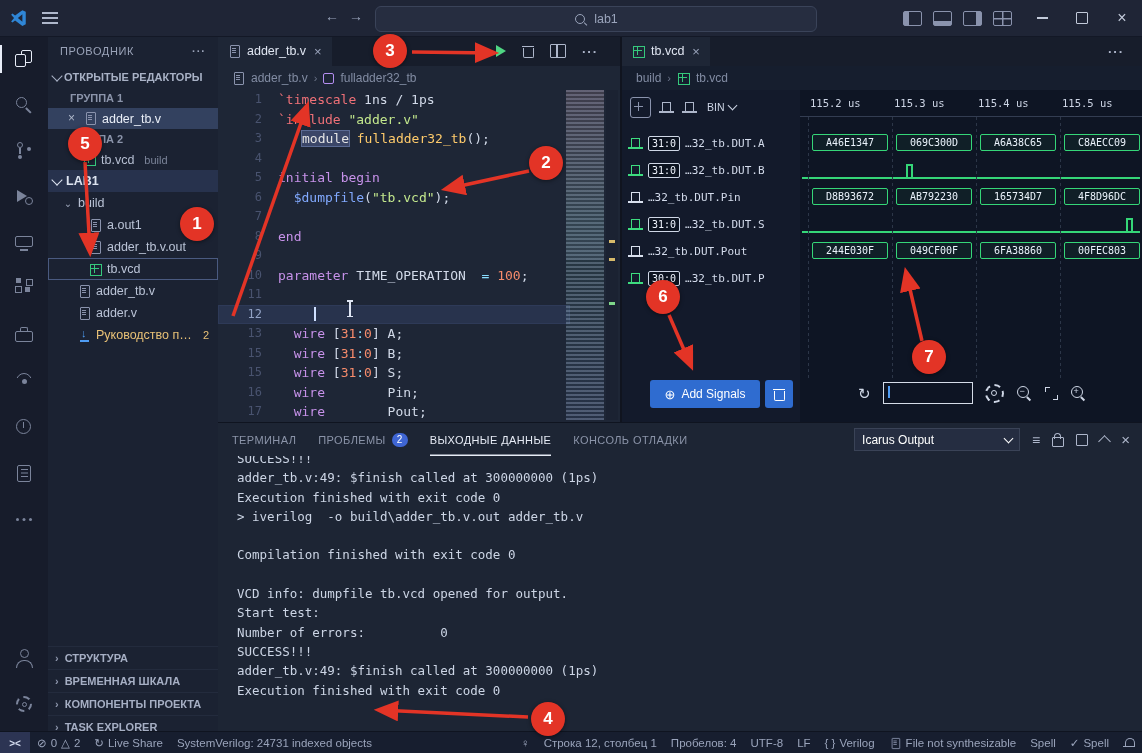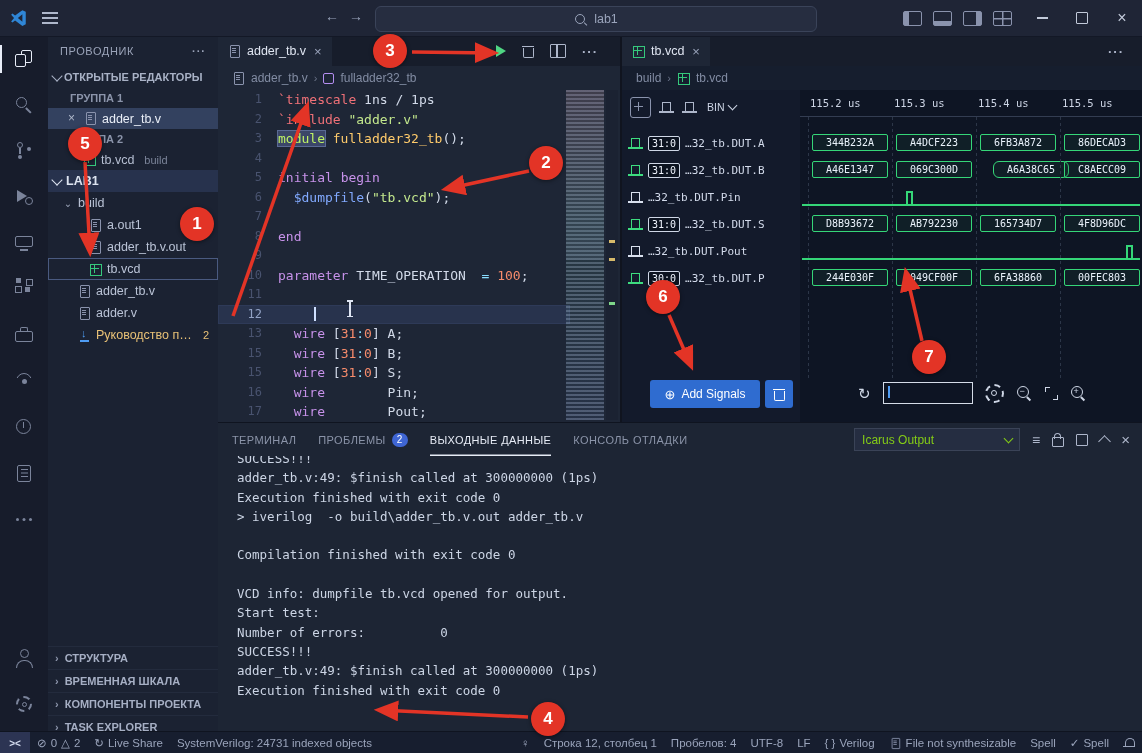--- a/index.html
+++ b/index.html
@@ -129,21 +129,21 @@
   .sym-module{width:9px;height:9px;border:1.5px solid #b48ef0;border-radius:2px;}
 
   #code{position:absolute;left:218px;top:90px;width:352px;height:332px;background:#1e2636;
     font-family:"DejaVu Sans Mono",monospace;font-size:13px;overflow:hidden;}
   .code-line{display:flex;height:19.5px;line-height:19.5px;}
   .ln{width:44px;text-align:right;padding-right:16px;color:#49536f;font-size:12px;flex:none;}
   .lc{white-space:pre;}
   .code-line.current{background:#28334d;box-shadow:inset 0 0 0 1px #2e3a58;gap:36px;}
   .code-line.current .ln{color:#93a3c6;}
   .tok-mac{color:#f07178;} .tok-kw{color:#c792ea;}
-  .tok-kwbox{color:#bef264;background:#3b4668;outline:1px solid #5a6a94;}
+  .tok-kwbox{color:#e5e5e5;background:#3b4668;outline:1px solid #5a6a94;margin-left:24px;}
   .tok-str{color:#c3e88d;} .tok-num{color:#f78c6c;} .tok-sys{color:#82aaff;}
   .tok-type{color:#ffcb6b;} .tok-pl{color:#d2dae9;} .tok-op{color:#89ddff;}
   .caret{display:inline-block;width:2px;height:14px;background:#cfe0ff;vertical-align:-2px;}
 
   #minimap{position:absolute;left:566px;top:90px;width:38px;height:330px;
     background:linear-gradient(180deg,rgba(255,140,120,.10),rgba(140,255,190,.08) 40%,rgba(140,180,255,.08)),
     repeating-linear-gradient(180deg,rgba(190,205,235,.28) 0 2px,transparent 2px 4px);}
   #minimap::before{content:"";position:absolute;left:0;right:0;top:0;height:170px;background:rgba(160,180,220,.10);}
   #ovr{position:absolute;left:606px;top:90px;width:12px;height:330px;background:#1b2232;}
   #ovr::before{content:"";position:absolute;left:3px;top:150px;width:6px;height:3px;background:#d7ba6a;
@@ -211,21 +211,21 @@
 
   
   #panel{position:absolute;left:218px;top:422px;width:924px;height:309px;background:#1d2534;border-top:1px solid #0f1420;}
   #panel-tabs{position:absolute;left:0;top:0;right:0;height:33px;display:flex;align-items:center;
     padding:0 12px 0 14px;gap:22px;background:#1d2534;z-index:2;}
   .ptab{font-size:11px;letter-spacing:.4px;color:#8b94a9;display:flex;gap:6px;align-items:center;height:33px;cursor:pointer;}
   .ptab.active{color:#e6ebf5;box-shadow:inset 0 -1.5px 0 #e6ebf5;}
   .pbadge{background:#3f66d4;color:#fff;font-size:10px;border-radius:9px;padding:0 5px;line-height:14px;}
   .panel-right{margin-left:auto;display:flex;align-items:center;gap:12px;color:#aeb7cb;}
   .channel-select{width:150px;height:21px;background:#252d41;border:1px solid #3a4357;display:flex;align-items:center;
-    justify-content:space-between;padding:0 7px;font-size:12px;color:#84cc16;cursor:pointer;}
+    justify-content:space-between;padding:0 7px;font-size:12px;color:#ffffff;cursor:pointer;}
   .listic{font-size:14px;}
   .lock{width:10px;height:8px;border:1.5px solid currentColor;border-radius:1px;position:relative;margin-top:5px;}
   .lock::before{content:"";position:absolute;left:1px;top:-5px;width:5px;height:5px;border:1.5px solid currentColor;
     border-bottom:none;border-radius:4px 4px 0 0;}
   .boxic{width:10px;height:10px;border:1.5px solid currentColor;border-radius:1px;}
   .chevup{width:8px;height:8px;border-left:1.7px solid currentColor;border-top:1.7px solid currentColor;
     transform:rotate(45deg);margin-top:4px;}
   .closex{font-size:15px;}
   #term-wrap{position:absolute;left:0;top:33px;right:6px;bottom:0;overflow:hidden;}
   #term-lines{margin-top:-7px;padding-left:19px;font-family:"DejaVu Sans Mono",monospace;font-size:12.5px;color:#ccd5e5;}
@@ -568,29 +568,23 @@
 
   <div id="wavearea">
     <div id="ruler">
         <span class="tlabel" style="left: 10px;">115.2 us</span>
         <span class="tlabel" style="left: 94px;">115.3 us</span>
         <span class="tlabel" style="left: 178px;">115.4 us</span>
         <span class="tlabel" style="left: 262px;">115.5 us</span>
       </div>
     <div id="wave-rows">
         <div class="wave-row">
-          <span class="wave-box" style="left: 12px;">344B232A</span>
-          <span class="wave-box" style="left: 96px;">A4DCF223</span>
-          <span class="wave-box" style="left: 180px;">6FB3A872</span>
-          <span class="wave-box" style="left: 264px;">86DECAD3</span>
-        </div>
-        <div class="wave-row">
           <span class="wave-box" style="left: 12px;">A46E1347</span>
           <span class="wave-box" style="left: 96px;">069C300D</span>
-          <span class="wave-box" style="left: 193px; border-radius: 6px;">A6A38C65</span>
+          <span class="wave-box" style="left: 180px;">A6A38C65</span>
           <span class="wave-box" style="left: 264px;">C8AECC09</span>
         </div>
         <div class="wave-row">
           <div class="wave-bit"></div>
           <div class="pulse" style="left: 106px;"></div>
         </div>
         <div class="wave-row">
           <span class="wave-box" style="left: 12px;">D8B93672</span>
           <span class="wave-box" style="left: 96px;">AB792230</span>
           <span class="wave-box" style="left: 180px;">165734D7</span>

